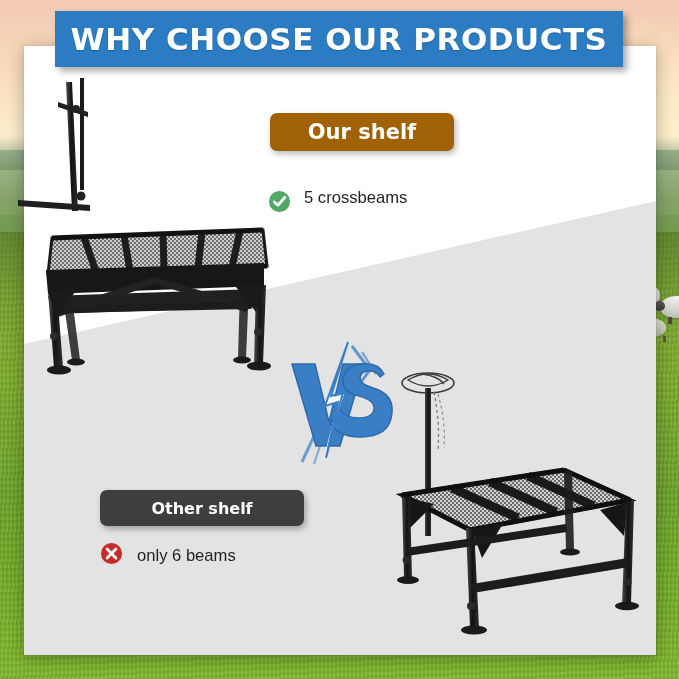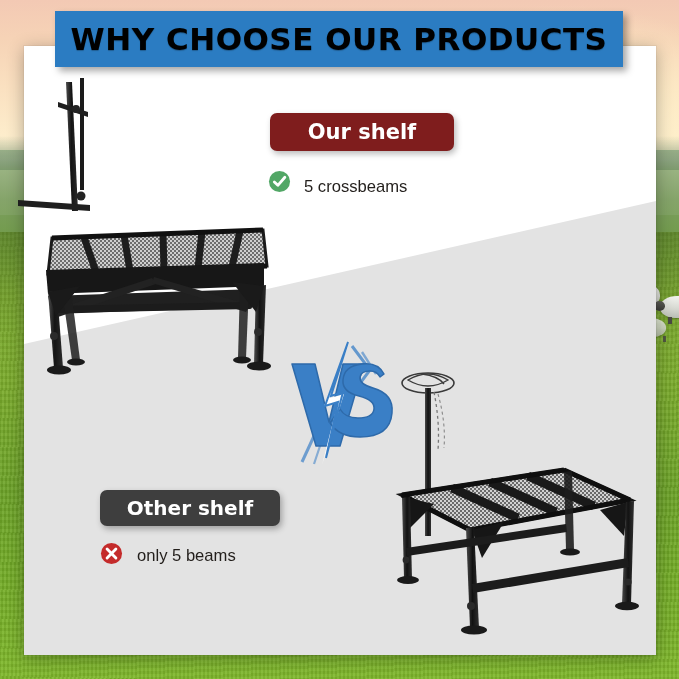--- a/index.html
+++ b/index.html
@@ -74,45 +74,45 @@
   }
 
   
   #title-banner{
     position:absolute; left:55px; top:11px; width:568px; height:56px; z-index:5;
     background:#2b7cc2;
     box-shadow:4px 4px 7px rgba(0,0,0,.35);
     display:flex; align-items:center; justify-content:center;
   }
   #title-banner .t{
-    color:#000000; font-size:31px; font-weight:bold; letter-spacing:.5px;
+    color:#ffffff; font-size:31px; font-weight:bold; letter-spacing:.5px;
     font-family:"DejaVu Sans", sans-serif;
     text-shadow:0 1px 1px rgba(0,0,0,.25);
     white-space:nowrap;
   }
 
   
   .badge{
     position:absolute; z-index:6; display:flex; align-items:center; justify-content:center;
     color:#fff; font-weight:bold; font-family:"DejaVu Sans", sans-serif;
   }
   #badge-our{
     left:270px; top:113px; width:184px; height:38px;
-    background:#7f1d1d; border-radius:7px; font-size:21px;
+    background:#a16207; border-radius:7px; font-size:21px;
     box-shadow:2px 3px 6px rgba(0,0,0,.28);
   }
   #badge-other{
-    left:100px; top:490px; width:180px; height:36px;
-    background:#3e3e3e; border-radius:7px; font-size:20px;
+    left:100px; top:490px; width:204px; height:36px;
+    background:#3e3e3e; border-radius:7px; font-size:16px;
     box-shadow:2px 3px 6px rgba(0,0,0,.30);
   }
 
   
   #our-list{ position:absolute; left:268px; top:168px; width:352px; z-index:6; }
-  .feat{ display:flex; align-items:flex-end; margin-bottom:11px; }
+  .feat{ display:flex; align-items:flex-start; margin-bottom:11px;margin-top:20px; }
   .feat .ic{ flex:0 0 24px; margin-right:12px; padding-top:2px; }
   .feat.mid .ic{ padding-top:16px; }
   .feat.tall .ic{ padding-top:30px; }
   .feat .tx{
     font-family:"Liberation Sans", sans-serif;
     font-size:16.6px; line-height:20.5px; color:#231f1c;
   }
 
   #other-list{ position:absolute; left:100px; top:542px; z-index:6; display:flex; align-items:center; }
   #other-list .ic{ margin-right:14px; }
@@ -305,14 +305,14 @@
   <span>Other shelf</span>
 </div>
 
 <div id="other-list">
   <span class="ic">
     <svg width="23" height="23" viewBox="0 0 24 24">
       <circle cx="12" cy="12" r="11" fill="#c42b2b"></circle>
       <path d="M7.4 7.4 L16.6 16.6 M16.6 7.4 L7.4 16.6" fill="none" stroke="#ffffff" stroke-width="3" stroke-linecap="round"></path>
     </svg>
   </span>
-  <span class="tx">only 5 beams</span>
+  <span class="tx">only 6 beams</span>
 </div>
 
 </body></html>

